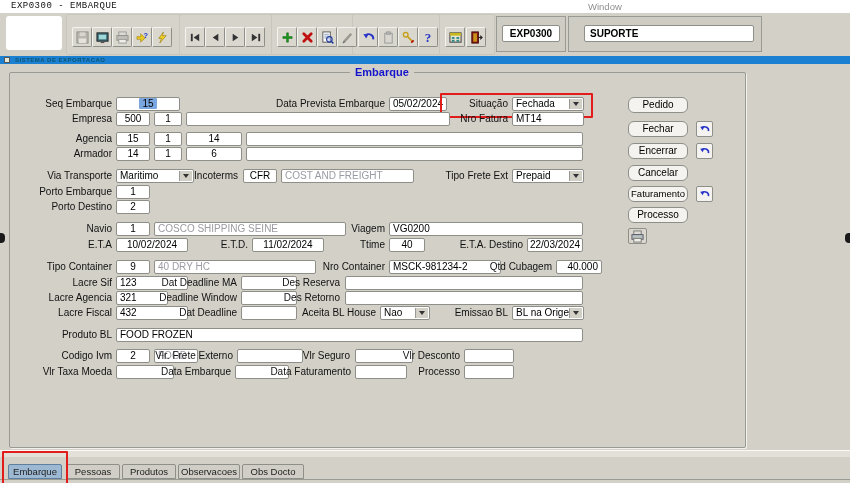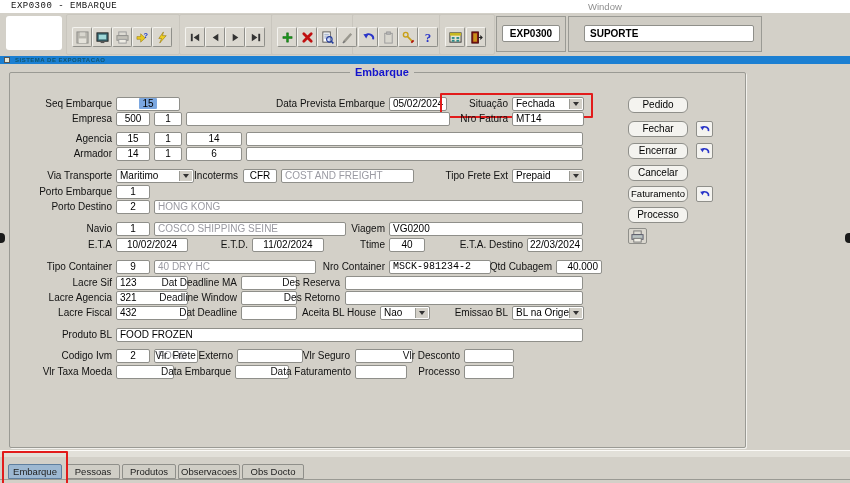--- a/index.html
+++ b/index.html
@@ -269,54 +269,53 @@
   <span class="lbl" style="left:408px;top:170px;width:100px;">Tipo Frete Ext</span>
   <div class="inp dd" style="left:512px;top:169px;width:72px;"><span>Prepaid</span><span class="dd-btn">
         <i class="caret"></i>
       </span></div>
 
   <span class="lbl" style="left:8px;top:186px;width:104px;">Porto Embarque</span>
   <div class="inp ctr" style="left:116px;top:185px;width:34px;">1</div>
 
   <span class="lbl" style="left:8px;top:201px;width:104px;">Porto Destino</span>
   <div class="inp ctr" style="left:116px;top:200px;width:34px;">2</div>
-  <div class="inp gray" style="left:154px;top:200px;width:429px;">HONG KONG</div>
 
   <span class="lbl" style="left:8px;top:223px;width:104px;">Navio</span>
   <div class="inp ctr" style="left:116px;top:222px;width:34px;">1</div>
   <div class="inp gray" style="left:154px;top:222px;width:192px;">COSCO SHIPPING SEINE</div>
   <span class="lbl" style="left:325px;top:223px;width:60px;">Viagem</span>
   <div class="inp" style="left:389px;top:222px;width:194px;">VG0200</div>
 
   <span class="lbl" style="left:8px;top:239px;width:104px;">E.T.A</span>
   <div class="inp ctr" style="left:116px;top:238px;width:72px;">10/02/2024</div>
   <span class="lbl" style="left:198px;top:239px;width:50px;">E.T.D.</span>
   <div class="inp ctr" style="left:252px;top:238px;width:72px;">11/02/2024</div>
   <span class="lbl" style="left:335px;top:239px;width:50px;">Ttime</span>
   <div class="inp ctr" style="left:389px;top:238px;width:36px;">40</div>
   <span class="lbl" style="left:428px;top:239px;width:95px;">E.T.A. Destino</span>
   <div class="inp ctr" style="left:527px;top:238px;width:56px;">22/03/2024</div>
 
   <span class="lbl" style="left:8px;top:261px;width:104px;">Tipo Container</span>
   <div class="inp ctr" style="left:116px;top:260px;width:34px;">9</div>
   <div class="inp gray" style="left:154px;top:260px;width:162px;">40 DRY HC</div>
   <span class="lbl" style="left:315px;top:261px;width:70px;">Nro Container</span>
-  <div class="inp" style="left:389px;top:260px;width:102px;font-family:Liberation Mono, monospace;">MSCK-981234-2</div>
+  <div class="inp" style="left:389px;top:260px;width:112px;">MSCK-981234-2</div>
   <span class="lbl" style="left:468px;top:261px;width:84px;">Qtd Cubagem</span>
   <div class="inp rgt" style="left:556px;top:260px;width:46px;">40.000</div>
 
   <span class="lbl" style="left:8px;top:277px;width:104px;">Lacre Sif</span>
   <div class="inp" style="left:116px;top:276px;width:72px;">123</div>
   <span class="lbl" style="left:152px;top:277px;width:85px;">Dat Deadline MA</span>
   <div class="inp" style="left:241px;top:276px;width:56px;"></div>
   <span class="lbl" style="left:282px;top:277px;width:58px;">Des Reserva</span>
   <div class="inp" style="left:345px;top:276px;width:238px;"></div>
 
   <span class="lbl" style="left:8px;top:292px;width:104px;">Lacre Agencia</span>
-  <div class="inp" style="left:116px;top:291px;width:72px;">321</div>
+  <div class="inp" style="left:116px;top:291px;width:52px;">321</div>
   <span class="lbl" style="left:152px;top:292px;width:85px;">Deadline Window</span>
   <div class="inp" style="left:241px;top:291px;width:56px;"></div>
   <span class="lbl" style="left:282px;top:292px;width:58px;">Des Retorno</span>
   <div class="inp" style="left:345px;top:291px;width:238px;"></div>
 
   <span class="lbl" style="left:8px;top:307px;width:104px;">Lacre Fiscal</span>
   <div class="inp" style="left:116px;top:306px;width:72px;">432</div>
   <span class="lbl" style="left:152px;top:307px;width:85px;">Dat Deadline</span>
   <div class="inp" style="left:241px;top:306px;width:56px;"></div>
   <span class="lbl" style="left:295px;top:307px;width:81px;">Aceita BL House</span>

